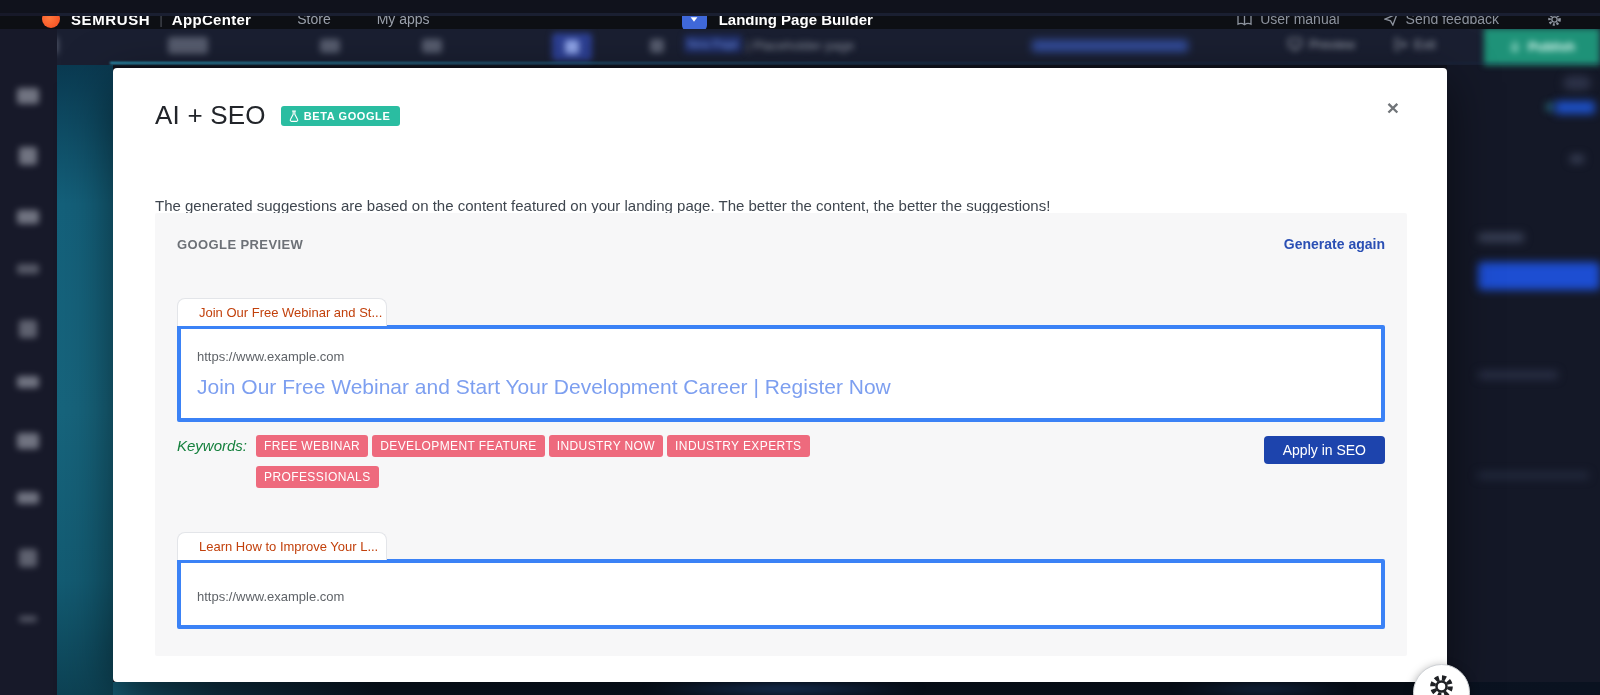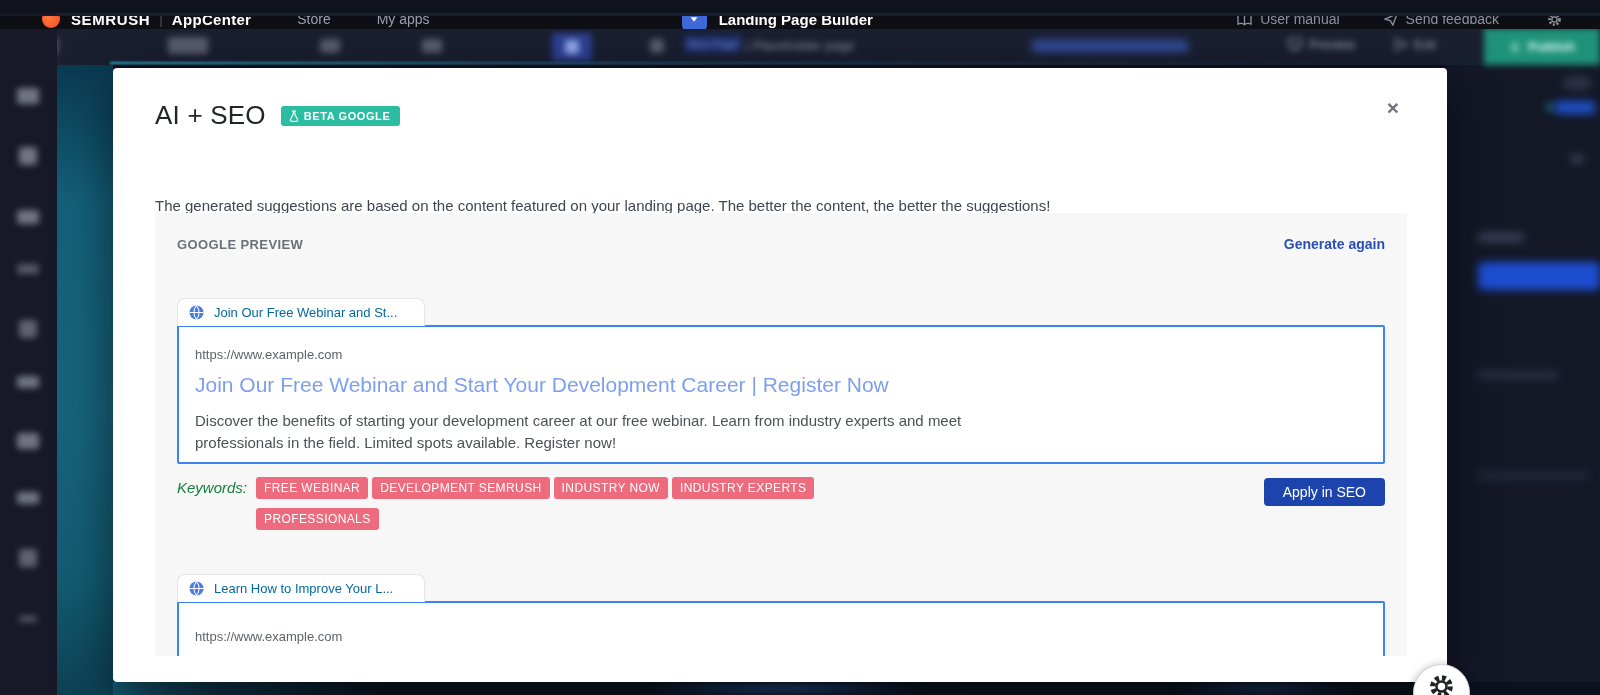--- a/index.html
+++ b/index.html
@@ -63,24 +63,24 @@
   .m-badge { background:#2abda1; color:#fff; font-size:11px; font-weight:bold; letter-spacing:.6px;
              padding:4px 10px 4px 8px; border-radius:3px; display:flex; align-items:center; gap:5px; }
   .m-intro { position:absolute; left:42px; top:97px; font-size:15px; color:#3f464f;margin-top:32px; }
   .m-panel { position:absolute; left:42px; top:145px; width:1252px; height:443px; background:#f7f7f8; border-radius:2px;
              padding:22px; overflow:hidden; }
   .p-head { display:flex; justify-content:space-between; align-items:flex-end; height:17px; }
   .p-title { font-size:13px; font-weight:bold; color:#6d7177; letter-spacing:.4px; }
   .p-gen { font-size:14px; font-weight:bold; color:#2a4fb4; cursor:pointer; }
   .card1 { margin-top:45px; }
   .card2 { margin-top:43px; }
-  .tab { position:relative; top:1px; z-index:2; display:flex; align-items:center; gap:10px; width:248px; height:28px;
+  .tab { position:relative; top:1px; z-index:2; display:flex; align-items:center; gap:10px; width:210px; height:28px;
          padding:0 11px; background:#fff; border:1px solid #e3e5e9; border-bottom:none; border-radius:8px 8px 0 0;
-         font-size:13px; color:#0369a1; white-space:nowrap; overflow:hidden; }
-  .card-body { position:relative; border:2px solid #3b82f6; background:#fff; border-radius:0 2px 2px 2px; padding:20px 16px 8px; }
+         font-size:13px; color:#c2410c; white-space:nowrap; overflow:hidden; }
+  .card-body { position:relative; border:4px solid #3b82f6; background:#fff; border-radius:0 2px 2px 2px; padding:20px 16px 16px; }
   .body2 { height:70px; padding-top:26px; }
   .g-url { font-size:13px; color:#5f6368; }
   .g-title { margin-top:8px; font-size:21px; color:#7d9ff0; line-height:30px; white-space:nowrap; cursor:default; }
   .g-desc { margin-top:10px; font-size:15px; color:#4d5156; line-height:22px; max-width:778px; }
   .kw-row { position:relative; margin-top:13px; display:flex; align-items:flex-start; gap:9px; }
   .kw-label { font-size:15px; color:#15803d; line-height:22px; flex:none;font-style:italic; }
   .kw-list { display:flex; flex-wrap:wrap; gap:9px 4px; max-width:560px; }
   .chip { background:#ee6a7d; color:#fff; font-size:12px; letter-spacing:.4px; padding:4px 8px; border-radius:3px; line-height:14px; }
   .apply-btn { position:absolute; right:0; top:1px; height:28px; background:#1d44ad; color:#fff; font-size:14px; font-weight:normal;
                padding:6px 19px; border-radius:4px; line-height:16px; cursor:pointer; }
@@ -224,27 +224,26 @@
         <div class="tab">
           <svg width="15" height="15" viewBox="0 0 16 16">
               <circle cx="8" cy="8" r="7.5" fill="#4b7be5"></circle>
               <path d="M.5 8h15M8 .5a11.5 11.5 0 0 1 0 15M8 .5a11.5 11.5 0 0 0 0 15" stroke="#fff" stroke-width="1.1" fill="none"></path>
             </svg>
           <span>Join Our Free Webinar and St...</span>
         </div>
         <div class="card-body">
           <div class="g-url">https://www.example.com</div>
           <div class="g-title">Join Our Free Webinar and Start Your Development Career | Register Now</div>
-          <div class="g-desc">Discover the benefits of starting your development career at our free webinar. Learn from industry experts and meet professionals in the field. Limited spots available. Register now!</div>
         </div>
         <div class="kw-row">
           <span class="kw-label">Keywords:</span>
           <span class="kw-list">
             <span class="chip">FREE WEBINAR</span>
-            <span class="chip">DEVELOPMENT SEMRUSH</span>
+            <span class="chip">DEVELOPMENT FEATURE</span>
             <span class="chip">INDUSTRY NOW</span>
             <span class="chip">INDUSTRY EXPERTS</span>
             <span class="chip">PROFESSIONALS</span>
           </span>
           <span class="apply-btn">Apply in SEO</span>
         </div>
       </div>
 
       <div class="card2">
         <div class="tab">

